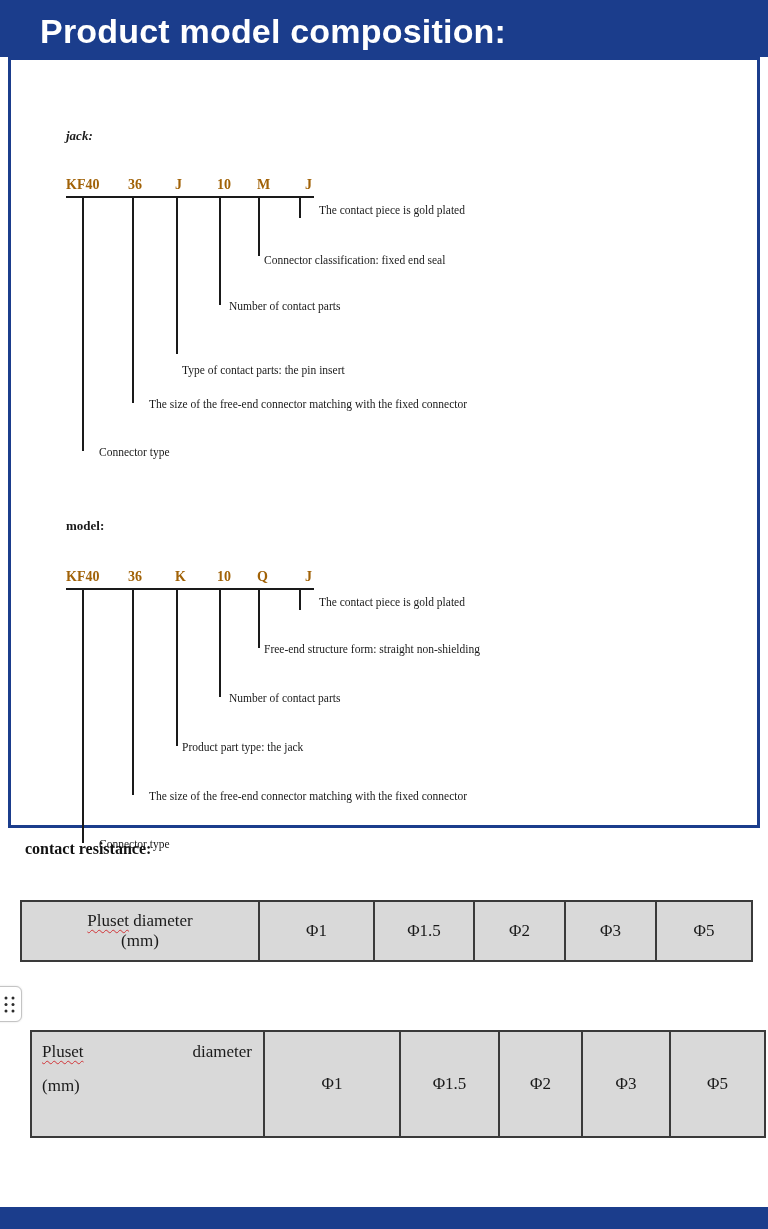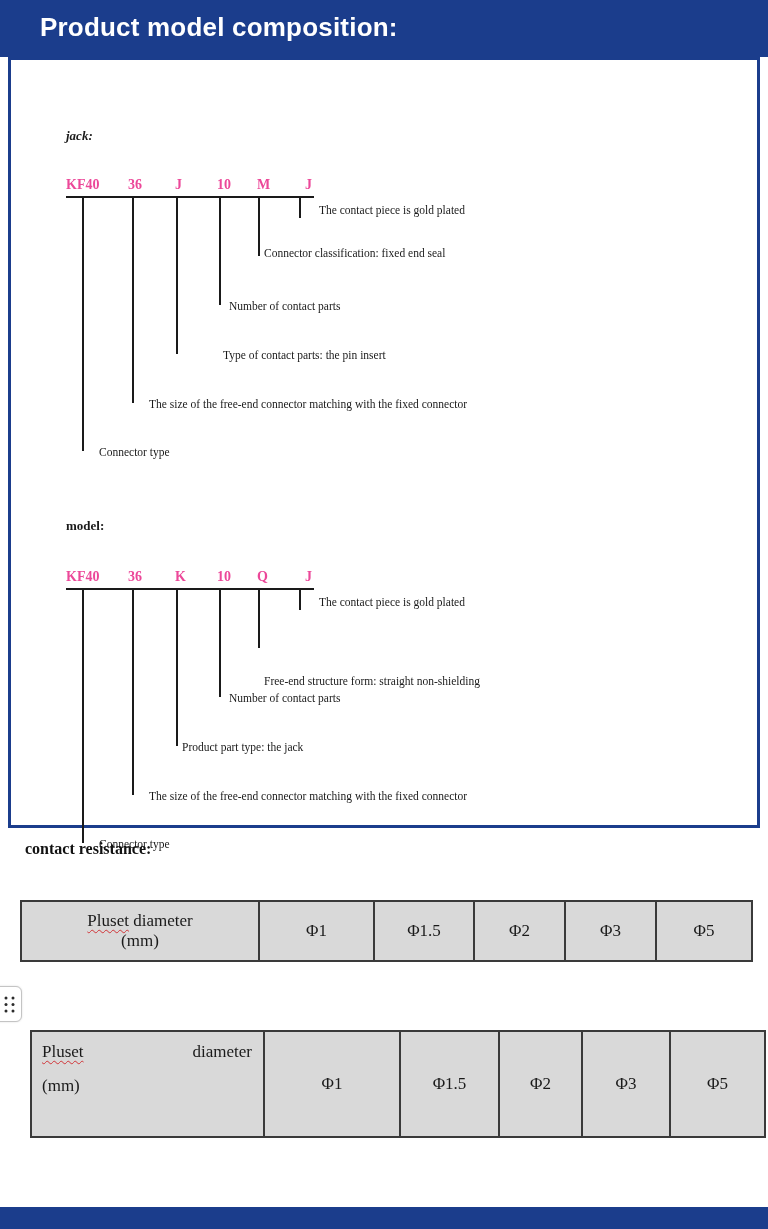--- a/index.html
+++ b/index.html
@@ -18,21 +18,21 @@
     position: absolute;
     left: 0; top: 0;
     width: 768px; height: 57px;
     background: #1b3d8c;
   }
   .header-title {
     position: absolute;
     left: 40px; top: 12px;
     font-family: "Liberation Sans", sans-serif;
     font-weight: bold;
-    font-size: 26px;
+    font-size: 34px;
     color: #ffffff;
     letter-spacing: 0.2px;
   }
 
   
   .panel {
     position: absolute;
     left: 8px; top: 57px;
     width: 746px; height: 765px;
     background: #ffffff;
@@ -44,21 +44,21 @@
     font-size: 13px;
     color: #1a1a1a;
   }
   .lbl-jack { left: 55px; top: 68px; font-style: italic; }
   .lbl-plug { left: 55px; top: 458px; }
 
   .code {
     position: absolute;
     font-weight: bold;
     font-size: 14px;
-    color: #ec4899;
+    color: #a16207;
     text-align: center;
   }
   
   .jc0 { left: 55px;  top: 117px; }
   .jc1 { left: 117px; top: 117px; }
   .jc2 { left: 164px; top: 117px; }
   .jc3 { left: 206px; top: 117px; }
   .jc4 { left: 246px; top: 117px; }
   .jc5 { left: 294px; top: 117px; }
   
@@ -98,28 +98,28 @@
   .pv5 { left: 71px;  top: 528px; height: 255px; }
 
   .desc {
     position: absolute;
     font-size: 11.5px;
     white-space: nowrap;
     color: #1a1a1a;
   }
   
   .jd0 { left: 308px; top: 144px; }
-  .jd1 { left: 253px; top: 187px; }
+  .jd1 { left: 253px; top: 194px; }
   .jd2 { left: 218px; top: 240px; }
-  .jd3 { left: 171px; top: 289px; margin-left: 41px; }
+  .jd3 { left: 171px; top: 304px; }
   .jd4 { left: 138px; top: 338px; }
   .jd5 { left: 88px;  top: 386px; }
   
   .pd0 { left: 308px; top: 536px; }
-  .pd1 { left: 253px; top: 583px; margin-top: 32px; }
+  .pd1 { left: 253px; top: 583px; }
   .pd2 { left: 218px; top: 632px; }
   .pd3 { left: 171px; top: 681px; }
   .pd4 { left: 138px; top: 730px; }
   .pd5 { left: 88px;  top: 778px; }
 
   
   .section-heading {
     position: absolute;
     left: 25px; top: 840px;
     font-weight: bold;

